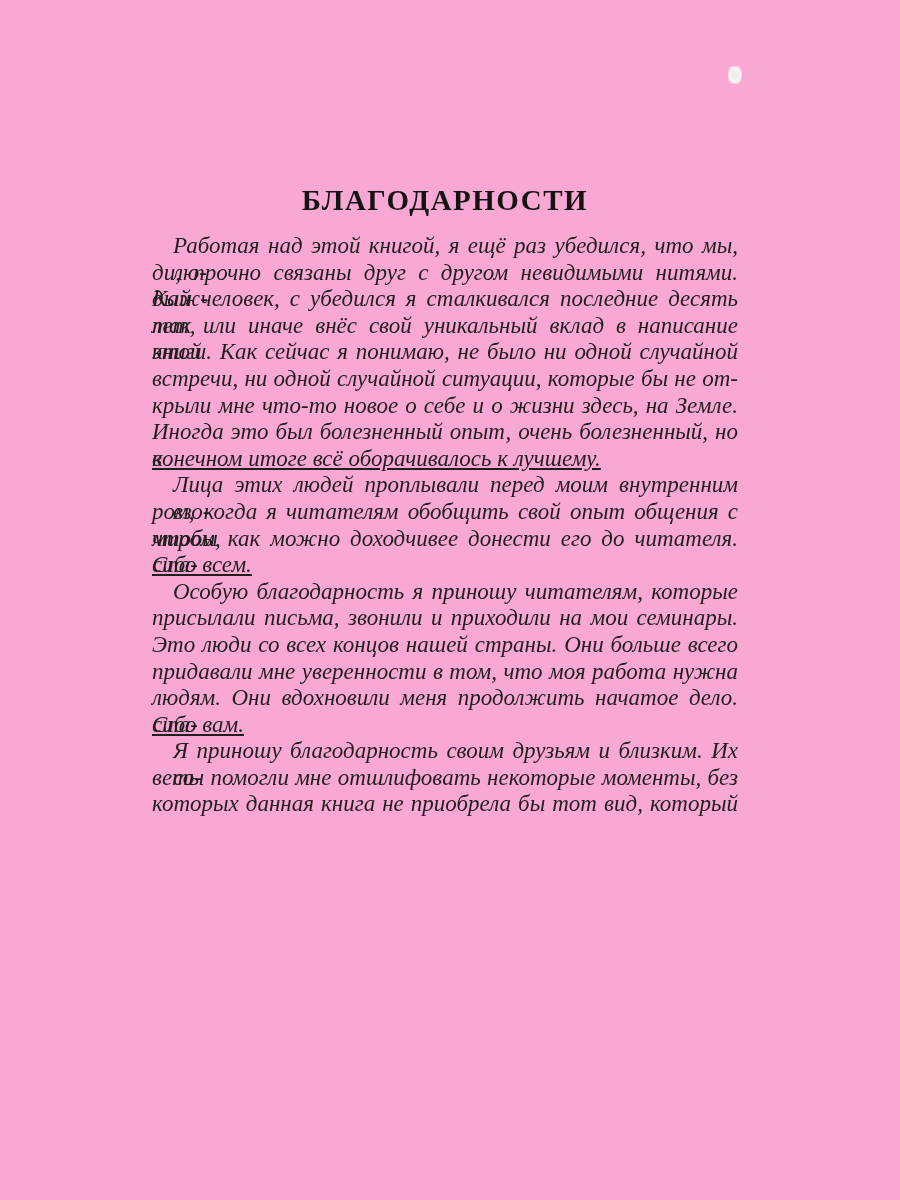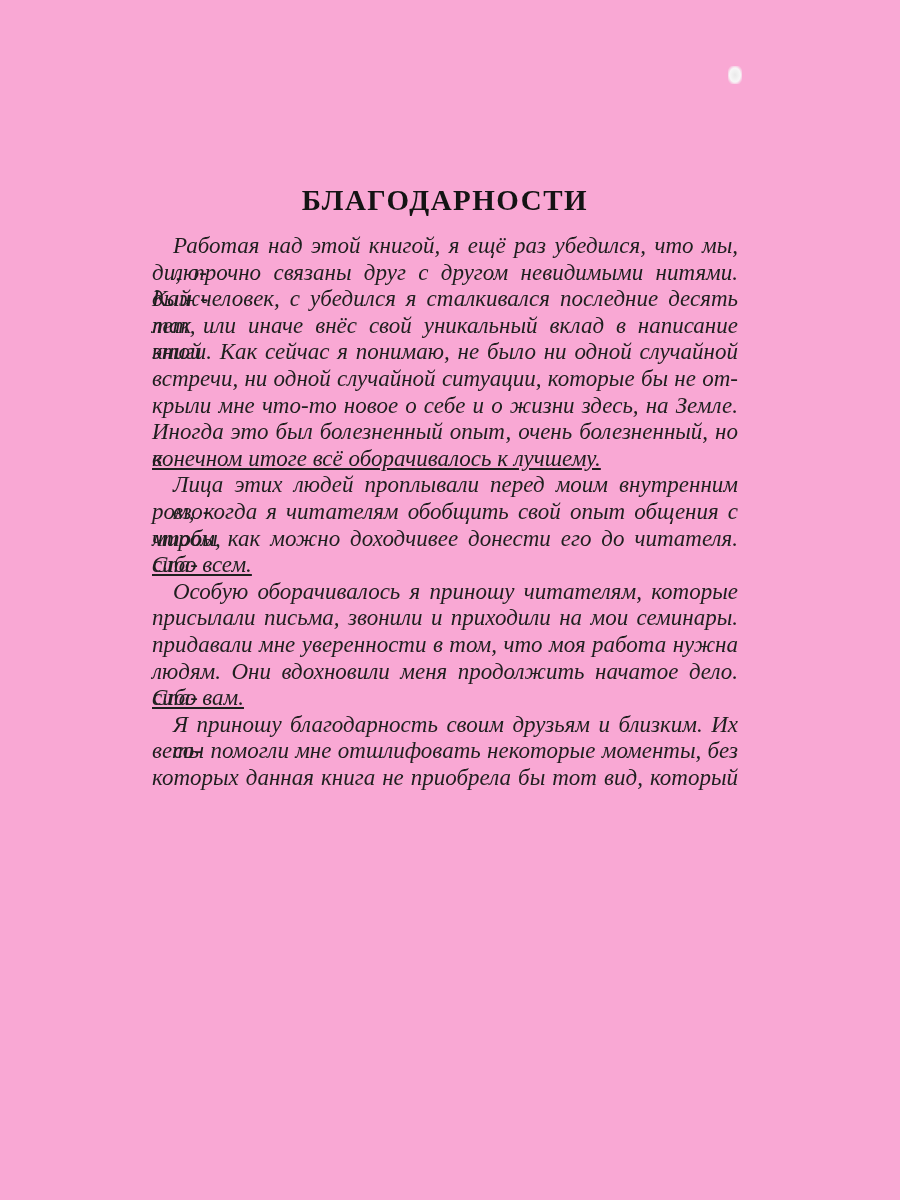--- a/index.html
+++ b/index.html
@@ -93,22 +93,23 @@
     </div>
 
     <div class="paragraph">
       <div class="text-line first">Лица этих людей проплывали перед моим внутренним взо-</div>
       <div class="text-line">ром, когда я читателям обобщить свой опыт общения с миром,</div>
       <div class="text-line">чтобы как можно доходчивее донести его до читателя. Спа-</div>
       <div class="text-line last">сибо всем.</div>
     </div>
 
     <div class="paragraph">
-      <div class="text-line first">Особую оборачивалось я приношу читателям, которые</div>
+      <div class="text-line first">Особую благодарность я приношу читателям, которые</div>
       <div class="text-line">присылали письма, звонили и приходили на мои семинары.</div>
+      <div class="text-line">Это люди со всех концов нашей страны. Они больше всего</div>
       <div class="text-line">придавали мне уверенности в том, что моя работа нужна</div>
       <div class="text-line">людям. Они вдохновили меня продолжить начатое дело. Спа-</div>
       <div class="text-line last">сибо вам.</div>
     </div>
 
     <div class="paragraph">
       <div class="text-line first">Я приношу благодарность своим друзьям и близким. Их со-</div>
       <div class="text-line">веты помогли мне отшлифовать некоторые моменты, без</div>
       <div class="text-line">которых данная книга не приобрела бы тот вид, который</div>
     </div>

